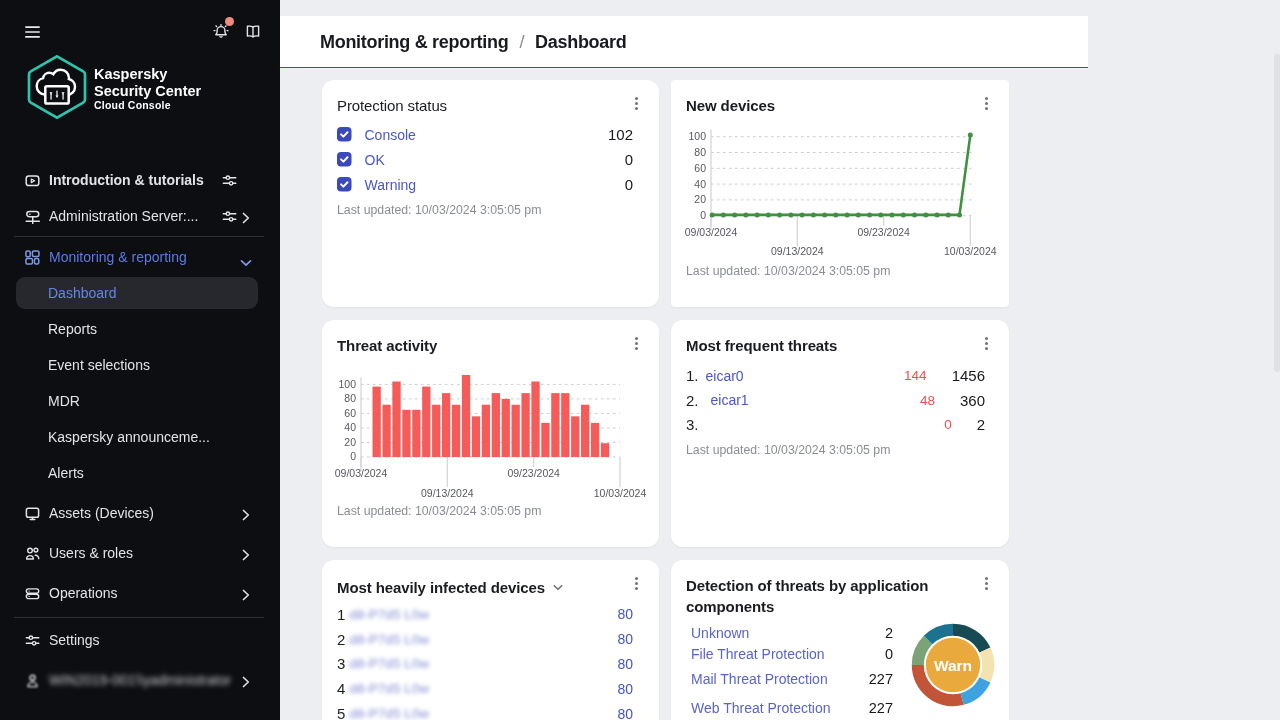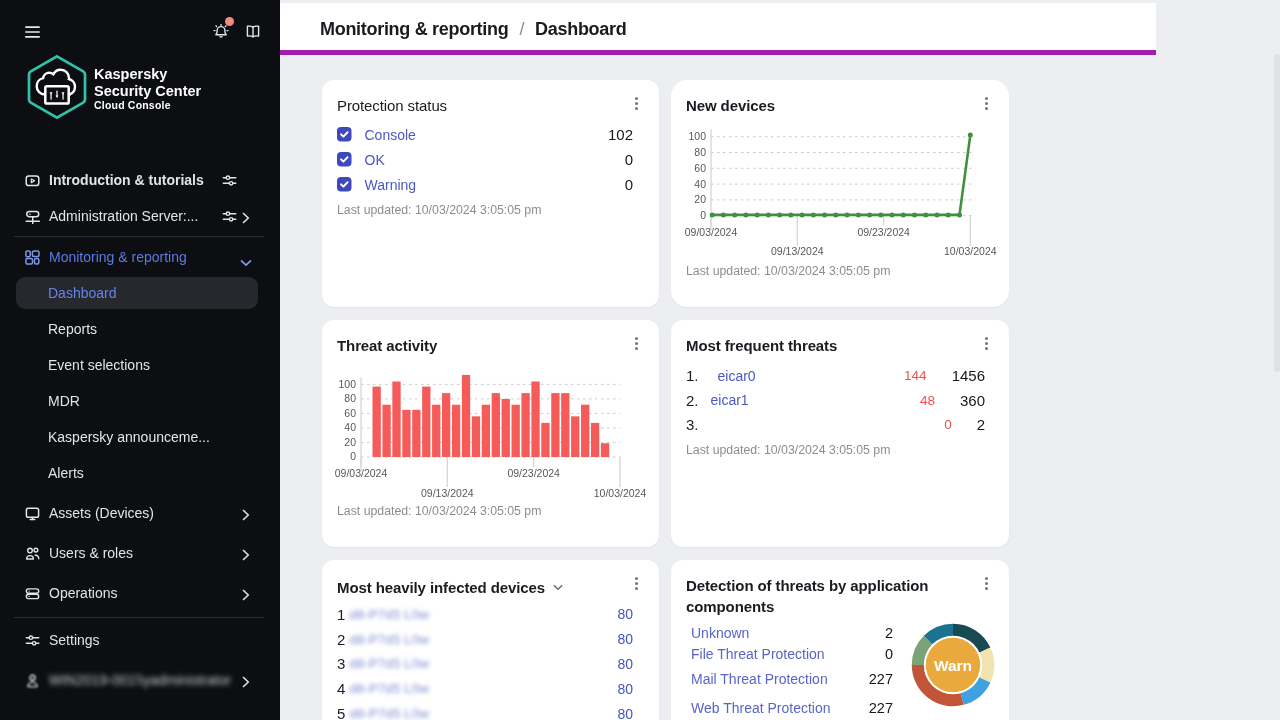--- a/index.html
+++ b/index.html
@@ -1,18 +1,18 @@
 <!DOCTYPE html>
 <html><head><meta charset="utf-8"><style>
 * { margin:0; padding:0; box-sizing:border-box; }
 body { width:1280px; height:720px; position:relative; overflow:hidden;
   font-family:"Liberation Sans", sans-serif; background:#edeef1; }
 </style></head>
 <body>
-<div style="position:absolute;left:280px;top:3px;width:876px;height:52px;background:#fff;border-bottom:5px solid #a21caf">
+<div style="position:absolute;left:280px;top:16px;width:808px;height:52px;background:#fff;border-bottom:1px solid #a21caf">
   <div style="position:absolute;left:40px;top:0;height:52px;display:flex;align-items:center;font-size:18px;font-weight:700;letter-spacing:-0.3px;color:#191b20">
     Monitoring &amp; reporting<span style="font-weight:400;color:#8a8d92;margin:0 11px">/</span>Dashboard
   </div>
 </div>
 <div style="position:absolute;left:1273.5px;top:54px;width:6.5px;height:318px;background:#dfe1e5;border-radius:3px"></div>
 <div style="position:absolute;left:322px;top:80px;width:337px;height:227px;background:#fff;border-radius:12px;box-shadow:0 1px 2px rgba(30,33,40,.05);overflow:hidden">
     <div style="position:absolute;right:21.5px;top:16.5px;display:flex;flex-direction:column;gap:2.2px">
       <div style="width:3px;height:3px;border-radius:50%;background:#70747c"></div>
       <div style="width:3px;height:3px;border-radius:50%;background:#70747c"></div>
       <div style="width:3px;height:3px;border-radius:50%;background:#70747c"></div>
@@ -37,21 +37,21 @@
     <div style="position:absolute;left:15px;right:26px;top:92.5px;height:24px;display:flex;align-items:center">
       <svg width="14.5" height="14.5" viewBox="0 0 15 15" style="flex:0 0 auto">
         <rect width="15" height="15" rx="4.2" fill="#3c49bb"></rect>
         <path d="M4.2 7.6 L6.6 10 L10.9 5.4" stroke="#fff" stroke-width="2" fill="none" stroke-linecap="round" stroke-linejoin="round"></path>
       </svg>
       <span style="margin-left:13px;font-size:14px;color:#4b57c6">Warning</span>
       <span style="margin-left:auto;font-size:15px;color:#16181d">0</span>
     </div>
     <div style="position:absolute;left:15px;top:122.5px;font-size:12.3px;color:#8a8e94">Last updated: 10/03/2024 3:05:05 pm</div>
   </div>
-<div style="position:absolute;left:671px;top:80px;width:338px;height:227px;background:#fff;border-radius:16px;box-shadow:0 1px 2px rgba(30,33,40,.05);overflow:hidden">
+<div style="position:absolute;left:671px;top:80px;width:338px;height:227px;background:#fff;border-radius:4px;box-shadow:0 1px 2px rgba(30,33,40,.05);overflow:hidden">
     <div style="position:absolute;right:21.5px;top:16.5px;display:flex;flex-direction:column;gap:2.2px">
       <div style="width:3px;height:3px;border-radius:50%;background:#70747c"></div>
       <div style="width:3px;height:3px;border-radius:50%;background:#70747c"></div>
       <div style="width:3px;height:3px;border-radius:50%;background:#70747c"></div>
     </div>
     <div style="position:absolute;left:15px;top:14.5px;white-space:nowrap;font-size:15px;font-weight:700;letter-spacing:-0.1px;color:#1a1c21;line-height:21px">New devices</div>
     <svg width="338" height="227" viewBox="0 0 338 227" font-family="Liberation Sans, sans-serif" style="position:absolute;left:0;top:0">
 <line x1="40" y1="56.7" x2="302" y2="56.7" stroke="#c9cbcf" stroke-width="1" stroke-dasharray="2.5 3.5"></line>
 <text x="35" y="60.1" text-anchor="end" font-size="10.5" fill="#56585e">100</text>
 <line x1="40" y1="72.5" x2="302" y2="72.5" stroke="#c9cbcf" stroke-width="1" stroke-dasharray="2.5 3.5"></line>
@@ -159,21 +159,21 @@
   </div>
 <div style="position:absolute;left:671px;top:320px;width:338px;height:227px;background:#fff;border-radius:12px;box-shadow:0 1px 2px rgba(30,33,40,.05);overflow:hidden">
     <div style="position:absolute;right:21.5px;top:16.5px;display:flex;flex-direction:column;gap:2.2px">
       <div style="width:3px;height:3px;border-radius:50%;background:#70747c"></div>
       <div style="width:3px;height:3px;border-radius:50%;background:#70747c"></div>
       <div style="width:3px;height:3px;border-radius:50%;background:#70747c"></div>
     </div>
     <div style="position:absolute;left:15px;top:14.5px;white-space:nowrap;font-size:15px;font-weight:700;letter-spacing:-0.1px;color:#1a1c21;line-height:21px">Most frequent threats</div>
     <div style="position:absolute;left:15px;right:24px;top:43.5px;height:24px;display:flex;align-items:center">
       <span style="font-size:15px;color:#1c1e23">1.</span>
-      <span style="margin-left:19px;font-size:14px;color:#4b57c6">eicar0</span>
+      <span style="margin-left:7px;font-size:14px;color:#4b57c6">eicar0</span>
       <span style="margin-left:auto;font-size:13.5px;color:#ef504d">144</span>
       <span style="width:25px"></span>
       <span style="font-size:15px;color:#16181d">1456</span>
     </div>
     <div style="position:absolute;left:15px;right:24px;top:68px;height:24px;display:flex;align-items:center">
       <span style="font-size:15px;color:#1c1e23">2.</span>
       <span style="margin-left:12px;font-size:14px;color:#4b57c6">eicar1</span>
       <span style="margin-left:auto;font-size:13.5px;color:#ef504d">48</span>
       <span style="width:25px"></span>
       <span style="font-size:15px;color:#16181d">360</span>

